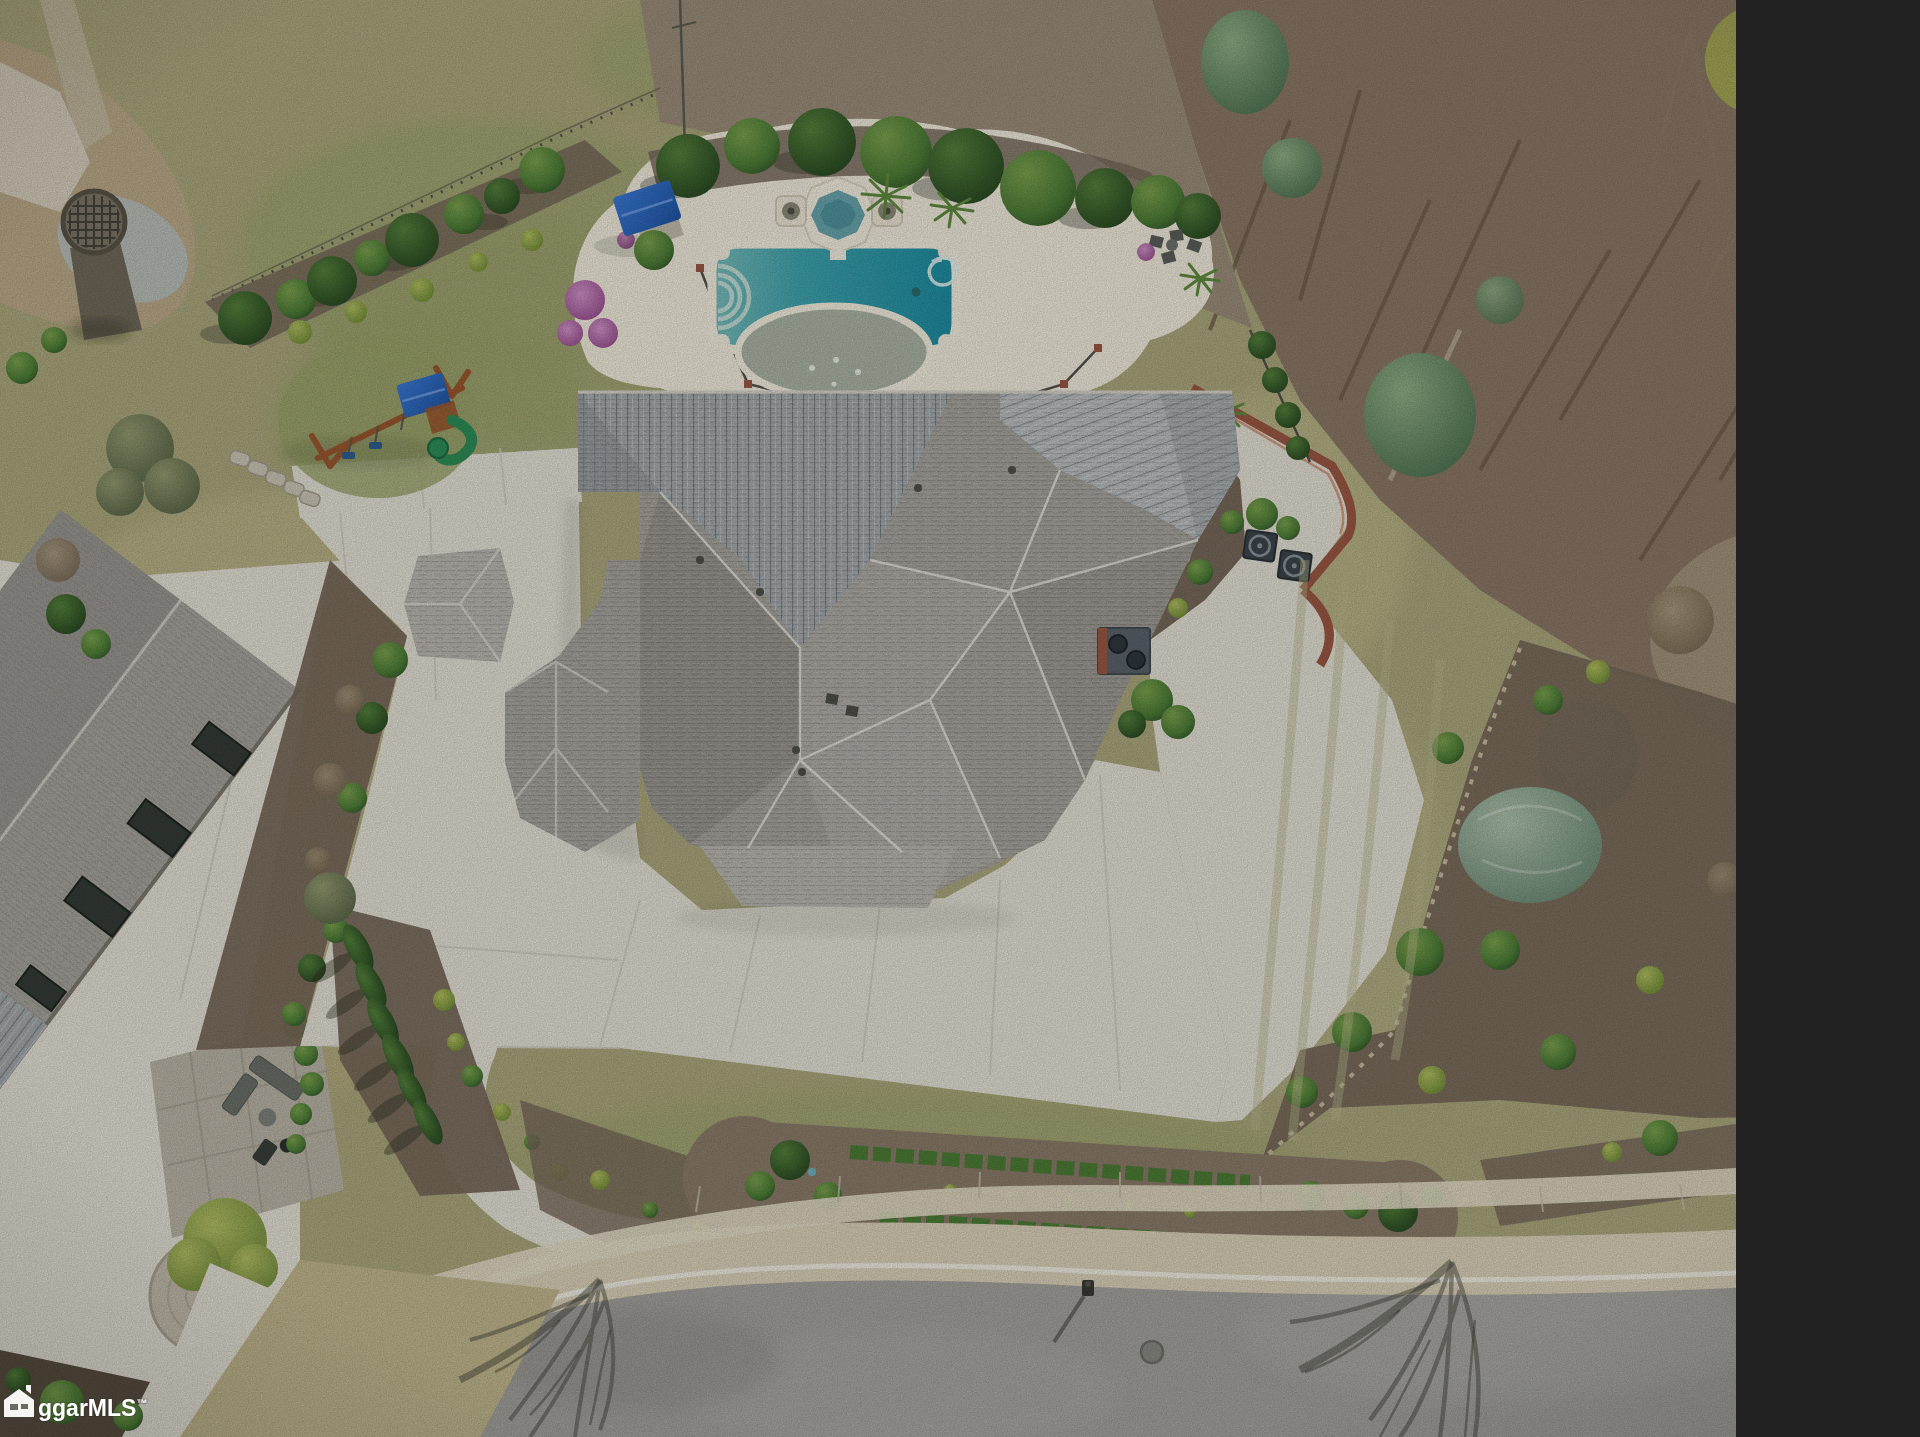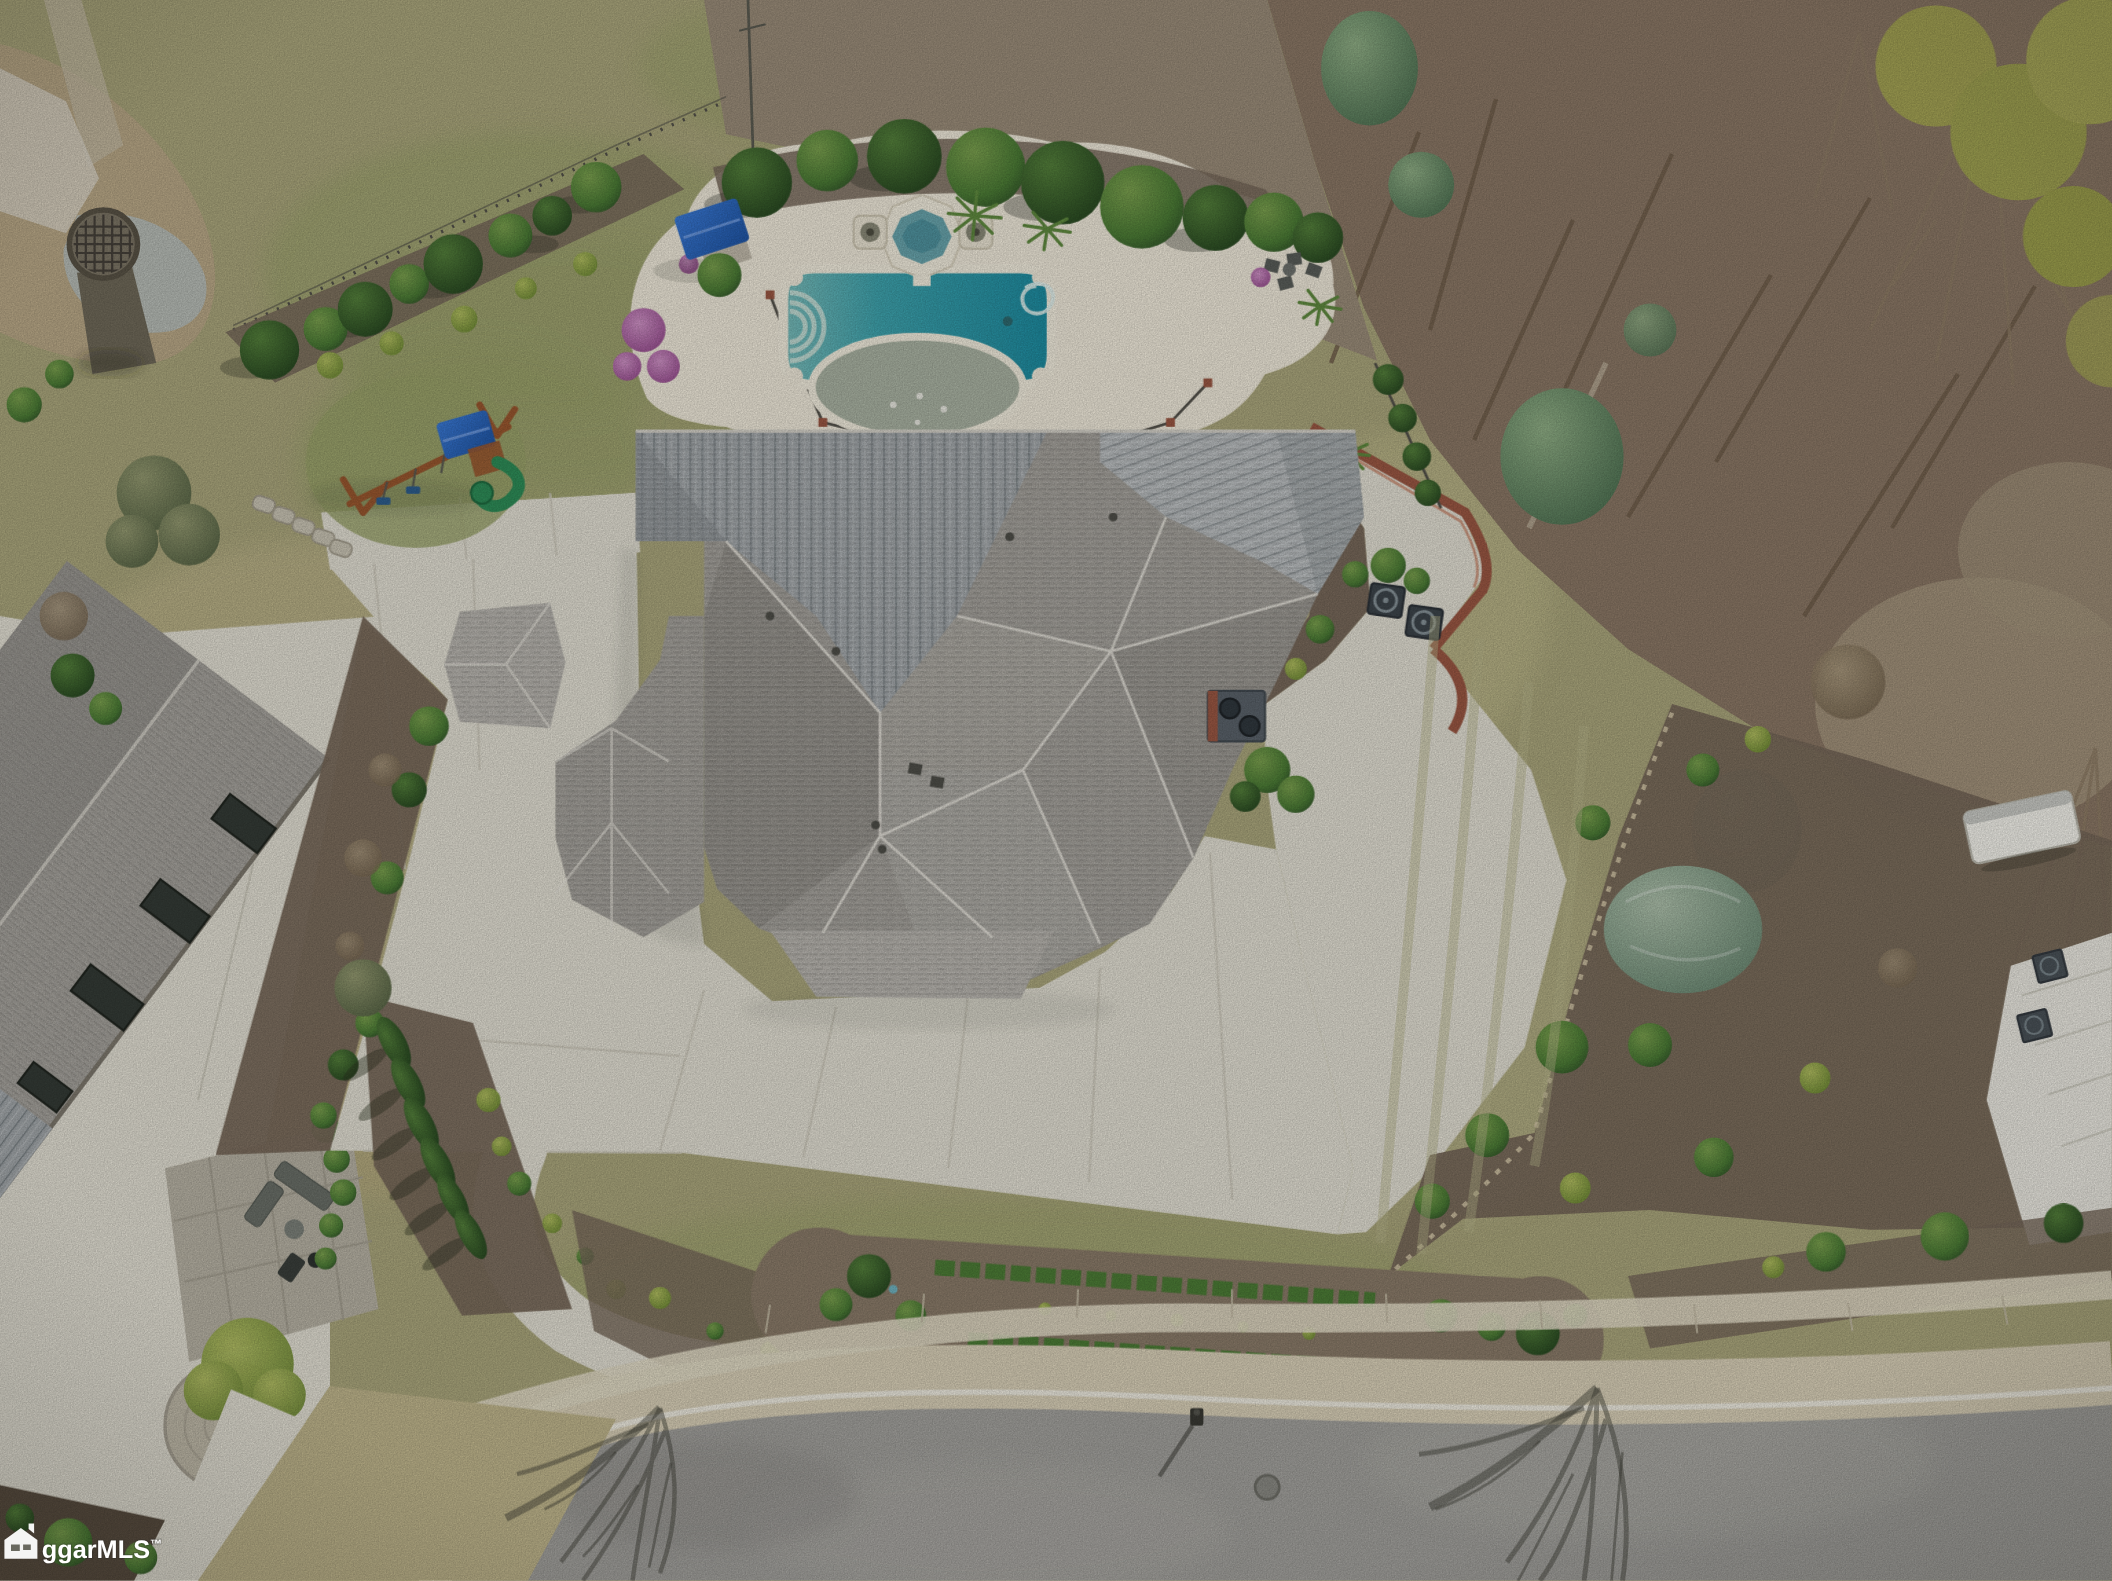--- a/index.html
+++ b/index.html
@@ -1,16 +1,16 @@
 <!DOCTYPE html>
 <html style="--lawn: #aaa67c; --lawnGreen: #98a169; --lawnPale: #bfb58c; --forest: #8a7765; --forestDark: #6e5c49; --leafLitter: #a3947c; --pebble: #9a8c79; --mulch: #77685a; --mulchDark: #5a4e41; --gardenMulch: #8a7b69; --concrete: #e2dfd3; --deck: #efe9da; --concreteShade: #d2cfc1; --road: #a2a19d; --curb: #d8cfb7; --shingle: #a3a09a; --shingleLight: #b6b3ad; --shingleDark: #8a8782; --metal: #a2a7aa; --metalLight: #b7bbbd; --metalDark: #8a9093; --ridge: #e7e4dc; --fence: #53514a; --waterDeep: #1d8ba0; --waterMid: #3fa3ad; --waterLight: #79bcba; --poolLedge: #a9b2a2; --spaWater: #68a4ac; --coping: #f1ecdd; --hedge: #4c7c36; --hedgeDark: #355e29; --limeGreen: #97a84e; --oliveGreen: #7e8a5c; --cedarGreen: #6f9468; --juniperBlue: #8ba690; --azaleaPink: #b470ac; --canopyBlue: #2e6dc6; --playWood: #99572f; --slideGreen: #2e8d58; --brick: #9a5743; --white: #f3f1e8; --whiteRoof: #eae8e0; --shadow: rgba(45,48,38,0.35);"><head>
 <meta charset="utf-8">
 <style>
   html,body{margin:0;padding:0;background:#222;}
-  .photo{position:relative;width:1920px;height:1437px;overflow:hidden;background:#aaa67c;
+  .photo{position:relative;width:1736px;height:1437px;overflow:hidden;background:#aaa67c;
          font-family:"Liberation Sans",sans-serif;}
   .photo svg{position:absolute;inset:0;display:block;}
   
   .lawn{fill:var(--lawn)} .lawnG{fill:var(--lawnGreen)} .lawnP{fill:var(--lawnPale)}
   .forest{fill:var(--forest)} .pebble{fill:var(--pebble)} .leaf{fill:var(--leafLitter)}
   .mulch{fill:var(--mulch)} .mulchD{fill:var(--mulchDark)} .gmulch{fill:var(--gardenMulch)}
   .conc{fill:var(--concrete)} .deck{fill:var(--deck)}
   .road{fill:var(--road)}
   .shin{fill:var(--shingle)} .shinL{fill:var(--shingleLight)} .shinD{fill:var(--shingleDark)}
   .met{fill:var(--metal)} .metL{fill:var(--metalLight)} .metD{fill:var(--metalDark)} .wroof{fill:var(--whiteRoof)}

